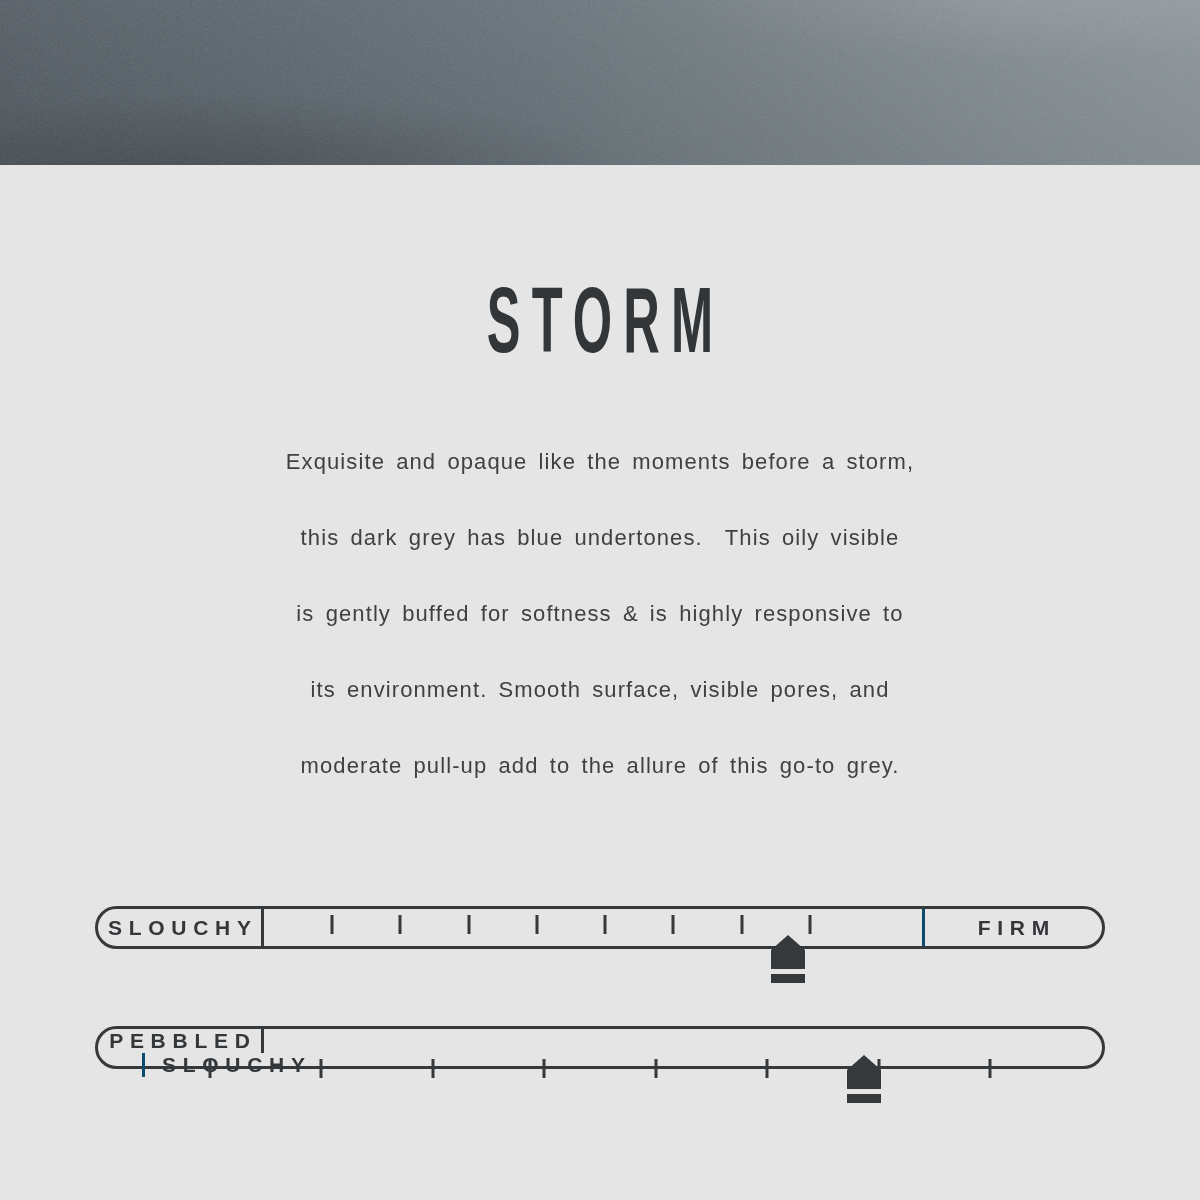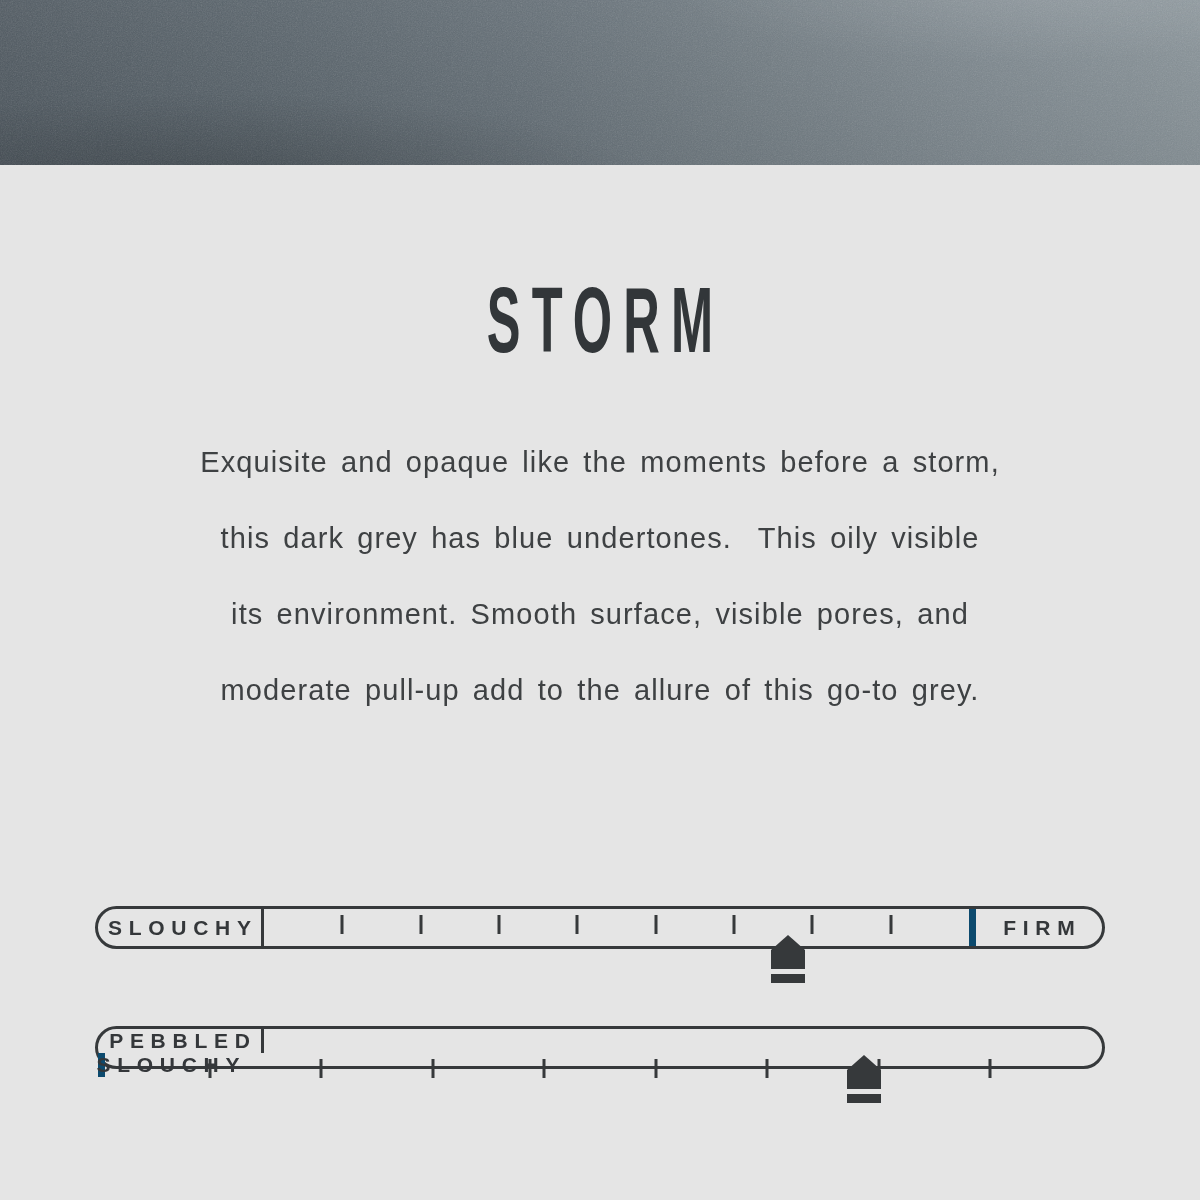--- a/index.html
+++ b/index.html
@@ -35,41 +35,41 @@
     transform:scale(.55,1);
     transform-origin:50% 50%;
     white-space:nowrap;
   }
 
   
   .description{
     position:absolute;left:150px;top:424px;width:900px;
     text-align:center;
     color:#3e4143;
-    font-size:29px;
+    font-size:22px;
     letter-spacing:1.1px;
     word-spacing:4px;
   }
   .description .line{
     line-height:76px;
     white-space:pre;
   }
 
   
   .slider{
     position:absolute;left:95px;width:1010px;height:43px;
     border:3px solid #36393b;border-radius:22px;
     box-sizing:border-box;
     display:flex;
   }
   .slider.first{top:906px;}
   .slider.second{top:1026px;flex-direction:column;}
   .cell{display:flex;align-items:center;justify-content:center;box-sizing:border-box;}
   .cell.left{width:166px;border-right:3px solid #36393b;}
-  .cell.right{width:133px;border-left:7px solid #0c4a6e;}
+  .cell.right{width:180px;border-left:3px solid #0c4a6e;margin-left:44px;}
   .cell.mid{flex:1;position:relative;}
   .slider-label{
     font-size:21px;font-weight:bold;color:#34373a;
     letter-spacing:.32em;text-indent:.32em;
     white-space:nowrap;
   }
   .tick{
     position:absolute;top:6px;width:3px;height:19px;
     background:#36393b;transform:translateX(-50%);
   }
@@ -91,20 +91,21 @@
       <rect width="100%" height="100%" filter="url(#noise)"></rect>
     </svg>
     <div class="shade"></div>
   </div>
 
   <div class="title">STORM</div>
 
   <div class="description">
       <div class="line">Exquisite and opaque like the moments before a storm,</div>
       <div class="line">this dark grey has blue undertones.  This oily visible</div>
+      <div class="line">is gently buffed for softness &amp; is highly responsive to</div>
       <div class="line">its environment. Smooth surface, visible pores, and</div>
       <div class="line">moderate pull-up add to the allure of this go-to grey.</div>
     </div>
 
   <div class="slider first">
     <div class="cell left">
       <span class="slider-label">SLOUCHY</span>
     </div>
     <div class="cell mid">
         <div class="tick" style="left: 11.1111%;"></div>

